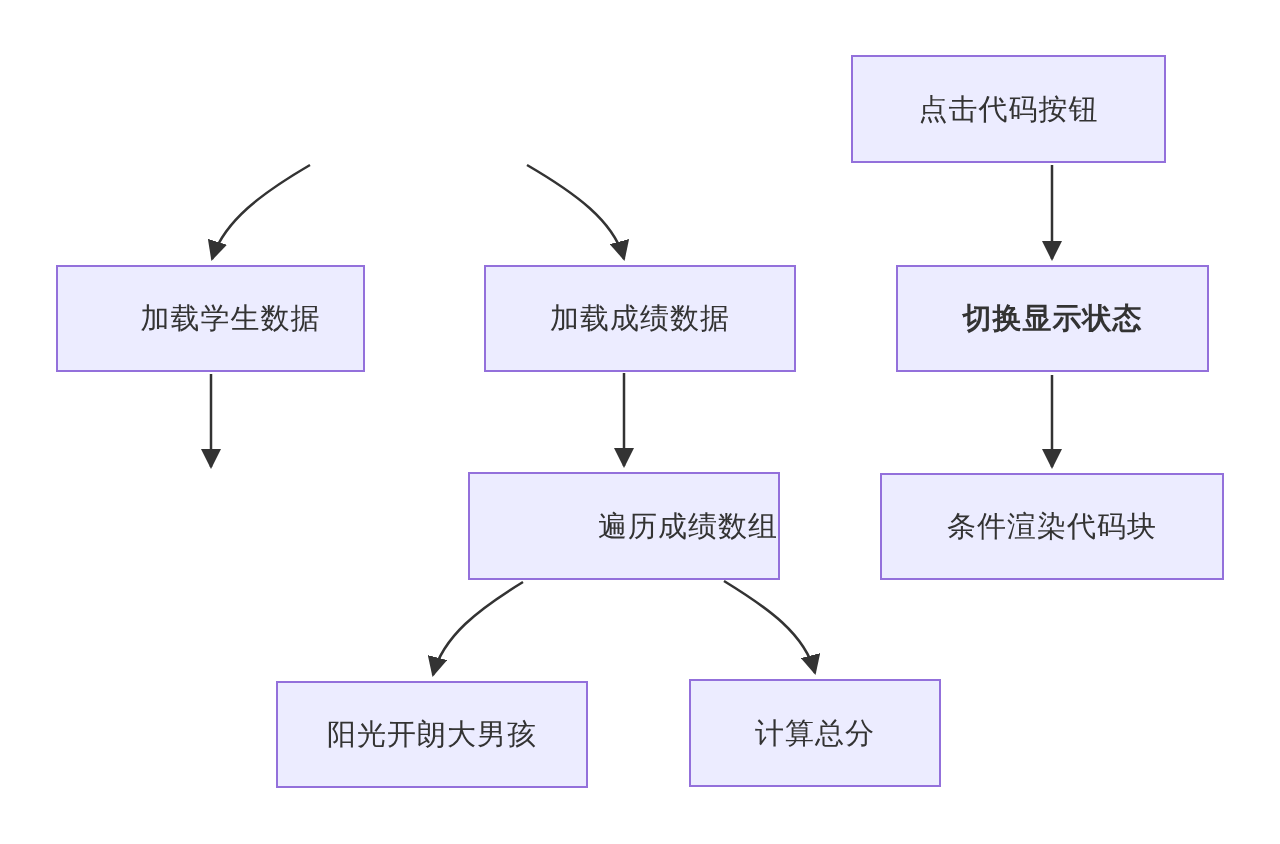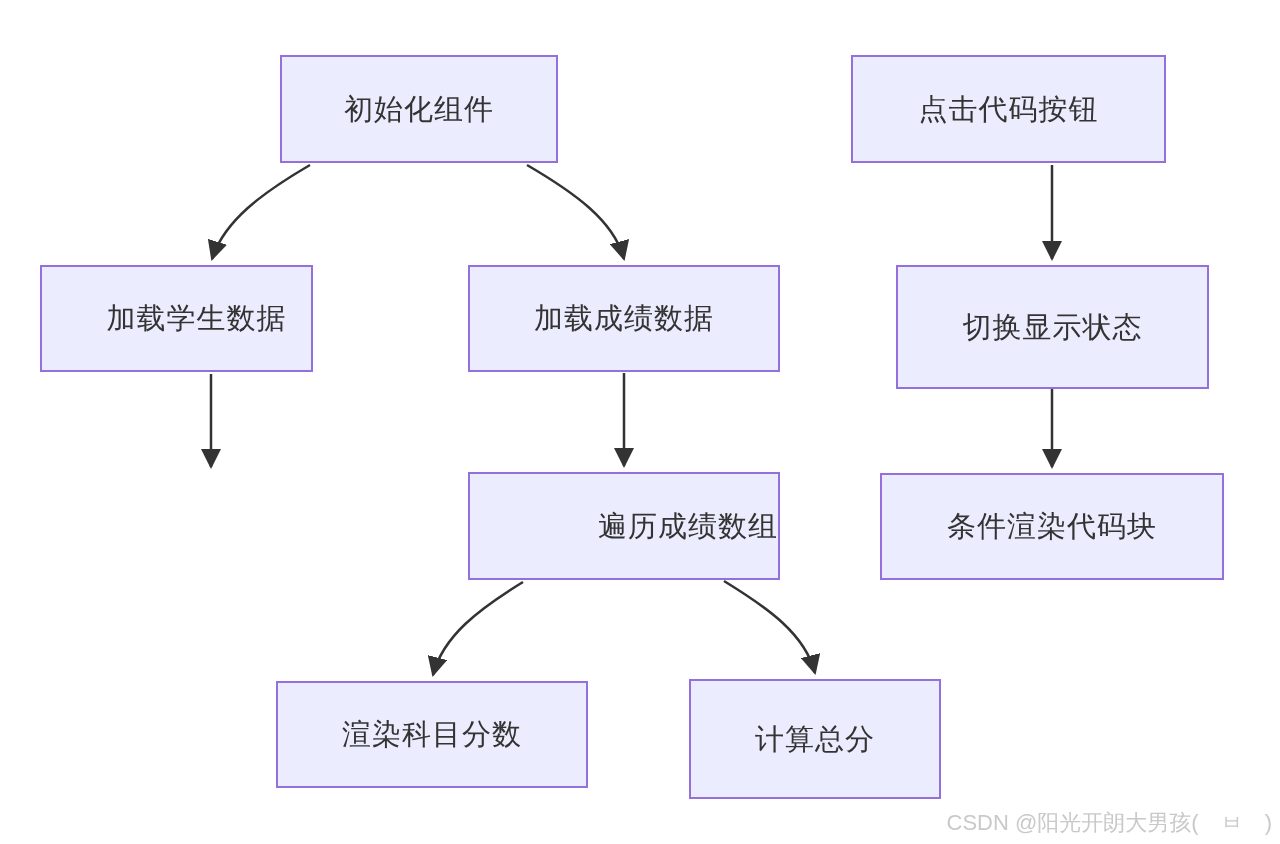--- a/index.html
+++ b/index.html
@@ -74,52 +74,48 @@
     <path class="edge-path" d="M310,165 C262,193 224,221 212,259" marker-end="url(#arrowhead)"></path>
     <path class="edge-path" d="M527,165 C575,193 614,221 624,259" marker-end="url(#arrowhead)"></path>
     <path class="edge-path" d="M211,374 L211,467" marker-end="url(#arrowhead)"></path>
     <path class="edge-path" d="M624,373 L624,466" marker-end="url(#arrowhead)"></path>
     <path class="edge-path" d="M523,582 C479,609 443,636 433,675" marker-end="url(#arrowhead)"></path>
     <path class="edge-path" d="M724,581 C768,608 805,634 815,673" marker-end="url(#arrowhead)"></path>
     <path class="edge-path" d="M1052,165 L1052,259" marker-end="url(#arrowhead)"></path>
     <path class="edge-path" d="M1052,375 L1052,467" marker-end="url(#arrowhead)"></path>
   </svg>
 
-  <div class="flow-node" style="left:280px; top:55px; width:278px; height:108px;">
-    <span>初始化组件</span>
-  </div>
 
   <div class="flow-node" style="left:851px; top:55px; width:315px; height:108px;">
     <span>点击代码按钮</span>
   </div>
 
-  <div class="flow-node" style="left:40px; top:265px; width:273px; height:107px;padding-left:40px;">
+  <div class="flow-node" style="left:56px; top:265px; width:309px; height:107px;padding-left:40px;">
     <span>加载学生数据</span>
   </div>
 
-  <div class="flow-node" style="left:468px; top:265px; width:312px; height:107px;">
+  <div class="flow-node" style="left:484px; top:265px; width:312px; height:107px;">
     <span>加载成绩数据</span>
   </div>
 
-  <div class="flow-node" style="left:896px; top:265px; width:313px; height:124px;">
+  <div class="flow-node" style="left:896px; top:265px; width:313px; height:107px;font-weight:bold;">
     <span>切换显示状态</span>
   </div>
 
 
   <div class="flow-node" style="left:468px; top:472px; width:312px; height:108px;justify-content:flex-end;">
     <span>遍历成绩数组</span>
   </div>
 
   <div class="flow-node" style="left:880px; top:473px; width:344px; height:107px;">
     <span>条件渲染代码块</span>
   </div>
 
   <div class="flow-node" style="left:276px; top:681px; width:312px; height:107px;">
-    <span>渲染科目分数</span>
+    <span>阳光开朗大男孩</span>
   </div>
 
-  <div class="flow-node" style="left:689px; top:679px; width:252px; height:120px;text-align:right;">
+  <div class="flow-node" style="left:689px; top:679px; width:252px; height:108px;text-align:right;">
     <span>计算总分</span>
   </div>
 
-  <div class="watermark">CSDN @阳光开朗大男孩(　ㅂ　)</div>
 
 </div>
 
 </body></html>

